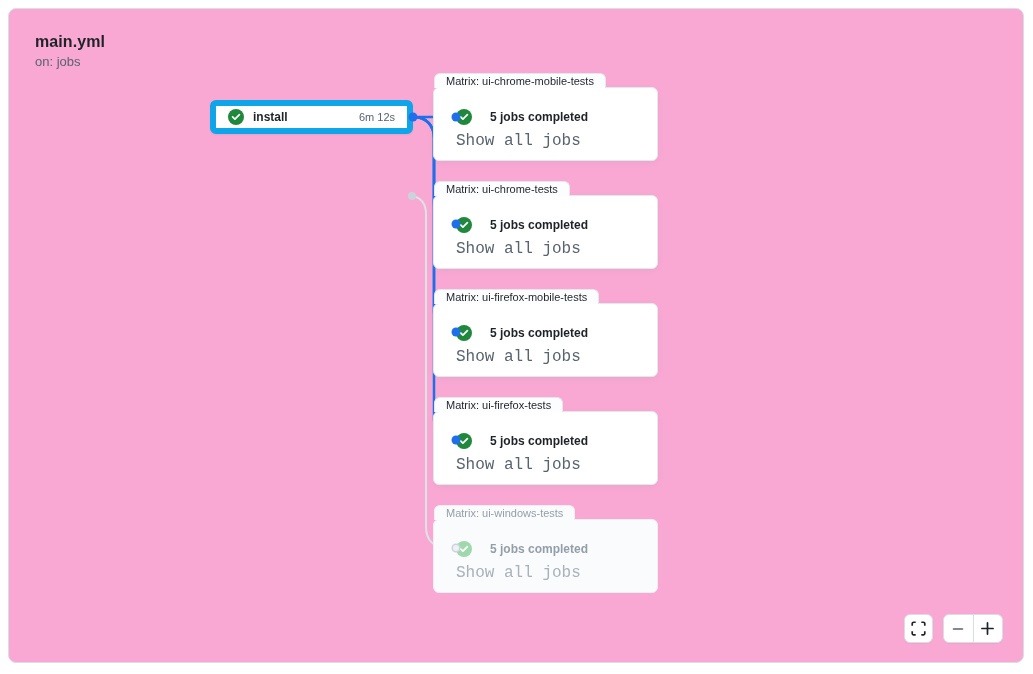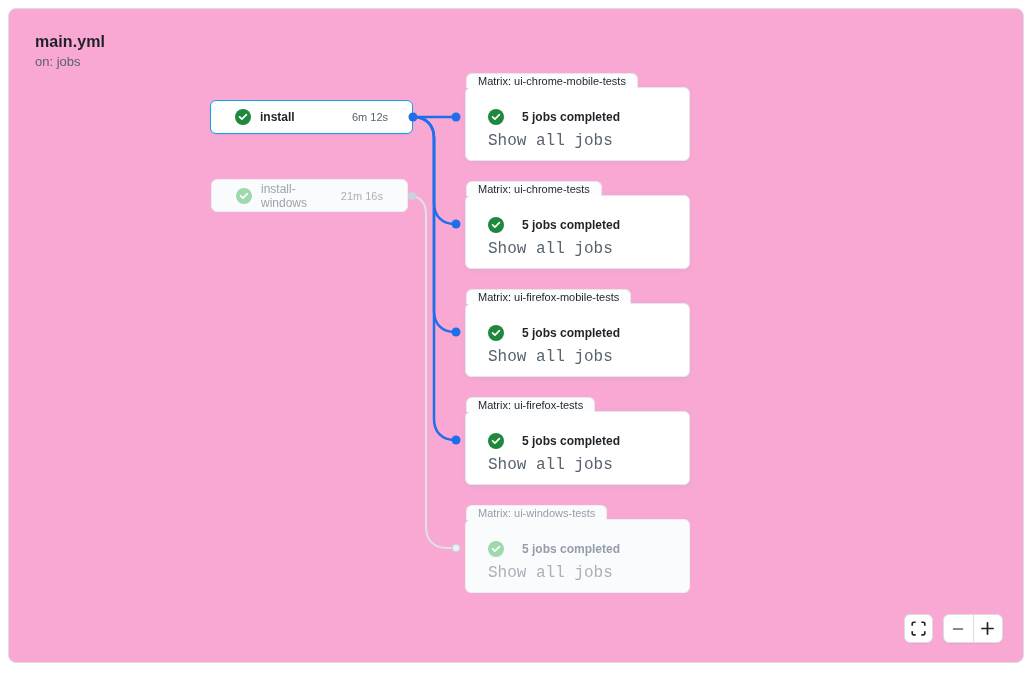--- a/index.html
+++ b/index.html
@@ -14,33 +14,33 @@
   .hdr-title { font-size: 16px; font-weight: 700; color: #1f2328; letter-spacing: .1px; }
   .hdr-sub { font-size: 13px; color: #59636e; margin-top: 3px; }
 
   svg.layer { position: absolute; left: 0; top: 0; pointer-events: none; }
   .edges { z-index: 1; }
   .dots  { z-index: 4; }
 
   
   .job {
     position: absolute; z-index: 2; display: flex; align-items: center; gap: 9px;
-    background: #ffffff; border: 1px solid #0ea5e9; border-radius: 6px;
-    padding: 0 24px; box-shadow: 0 1px 2px rgba(27,31,36,0.07);
+    background: #ffffff; border: 6px solid #0ea5e9; border-radius: 6px;
+    padding: 0 12px; box-shadow: 0 1px 2px rgba(27,31,36,0.07);
     cursor: pointer;
   }
   .job-name { font-size: 12px; font-weight: 700; color: #1f2328; flex: 1; }
   .job-time { font-size: 11px; color: #59636e; }
   .job.faded { background: #fafbfc; border-color: #e9edf0; box-shadow: none; }
   .job.faded .job-name { color: #9aa4ad; font-weight: 400; }
   .job.faded .job-time { color: #a8b0b8; }
 
   
   .card {
-    position: absolute; left: 456px; width: 225px; height: 74px; z-index: 2;
+    position: absolute; left: 424px; width: 225px; height: 74px; z-index: 2;
     background: #ffffff; border: 1px solid #e3e8ec; border-radius: 6px;
     box-shadow: 0 2px 5px rgba(140,149,159,0.12); cursor: pointer;
   }
   .tab {
     position: absolute; top: -15px; left: 0; height: 15px;
     padding: 1px 11px 0; white-space: nowrap;
     background: #fcfdfe; border: 1px solid #e3e8ec; border-bottom: none;
     border-radius: 6px 6px 0 0; font-size: 11px; line-height: 13px; color: #1f2328;
   }
   .card-body { padding: 21px 14px 0 22px; display: flex; flex-direction: column; gap: 7px; }
@@ -85,28 +85,20 @@
 
   <div class="job" style="left:201px;top:91px;width:203px;height:34px">
     <svg class="check" viewBox="0 0 16 16">
       <circle cx="8" cy="8" r="8" fill="#1f883d"></circle>
       <path d="M11.4 5.6 L6.9 10.1 L4.6 7.9" fill="none" stroke="#ffffff" stroke-width="1.7" stroke-linecap="round" stroke-linejoin="round"></path>
     </svg>
     <span class="job-name">install</span>
     <span class="job-time">6m 12s</span>
   </div>
 
-  <div class="job faded" style="left:202px;top:170px;width:197px;height:33px">
-    <svg class="check" viewBox="0 0 16 16">
-      <circle cx="8" cy="8" r="8" fill="#9fd8ac"></circle>
-      <path d="M11.4 5.6 L6.9 10.1 L4.6 7.9" fill="none" stroke="#ffffff" stroke-width="1.7" stroke-linecap="round" stroke-linejoin="round"></path>
-    </svg>
-    <span class="job-name">install-windows</span>
-    <span class="job-time">21m 16s</span>
-  </div>
 
   <div class="card" style="top:78px">
     <div class="tab">Matrix: ui-chrome-mobile-tests</div>
     <div class="card-body">
       <div class="row1">
         <svg class="check" viewBox="0 0 16 16">
           <circle cx="8" cy="8" r="8" fill="#1f883d"></circle>
           <path d="M11.4 5.6 L6.9 10.1 L4.6 7.9" fill="none" stroke="#ffffff" stroke-width="1.7" stroke-linecap="round" stroke-linejoin="round"></path>
         </svg>
         <span class="summary">5 jobs completed</span>

